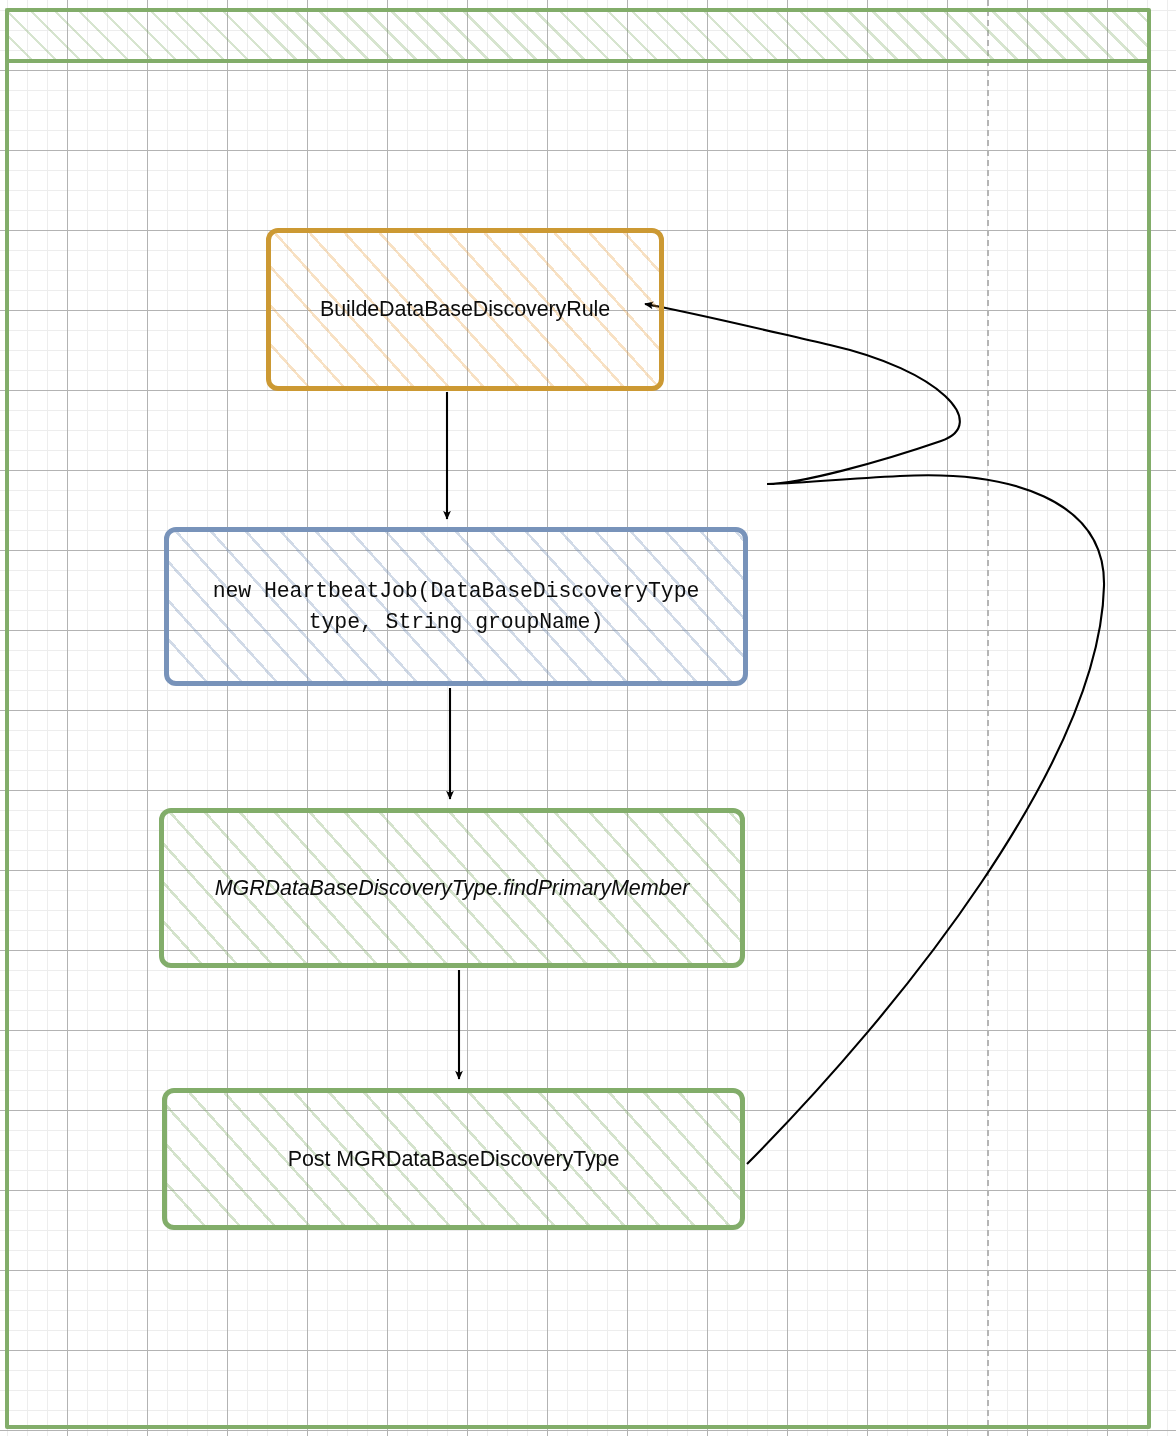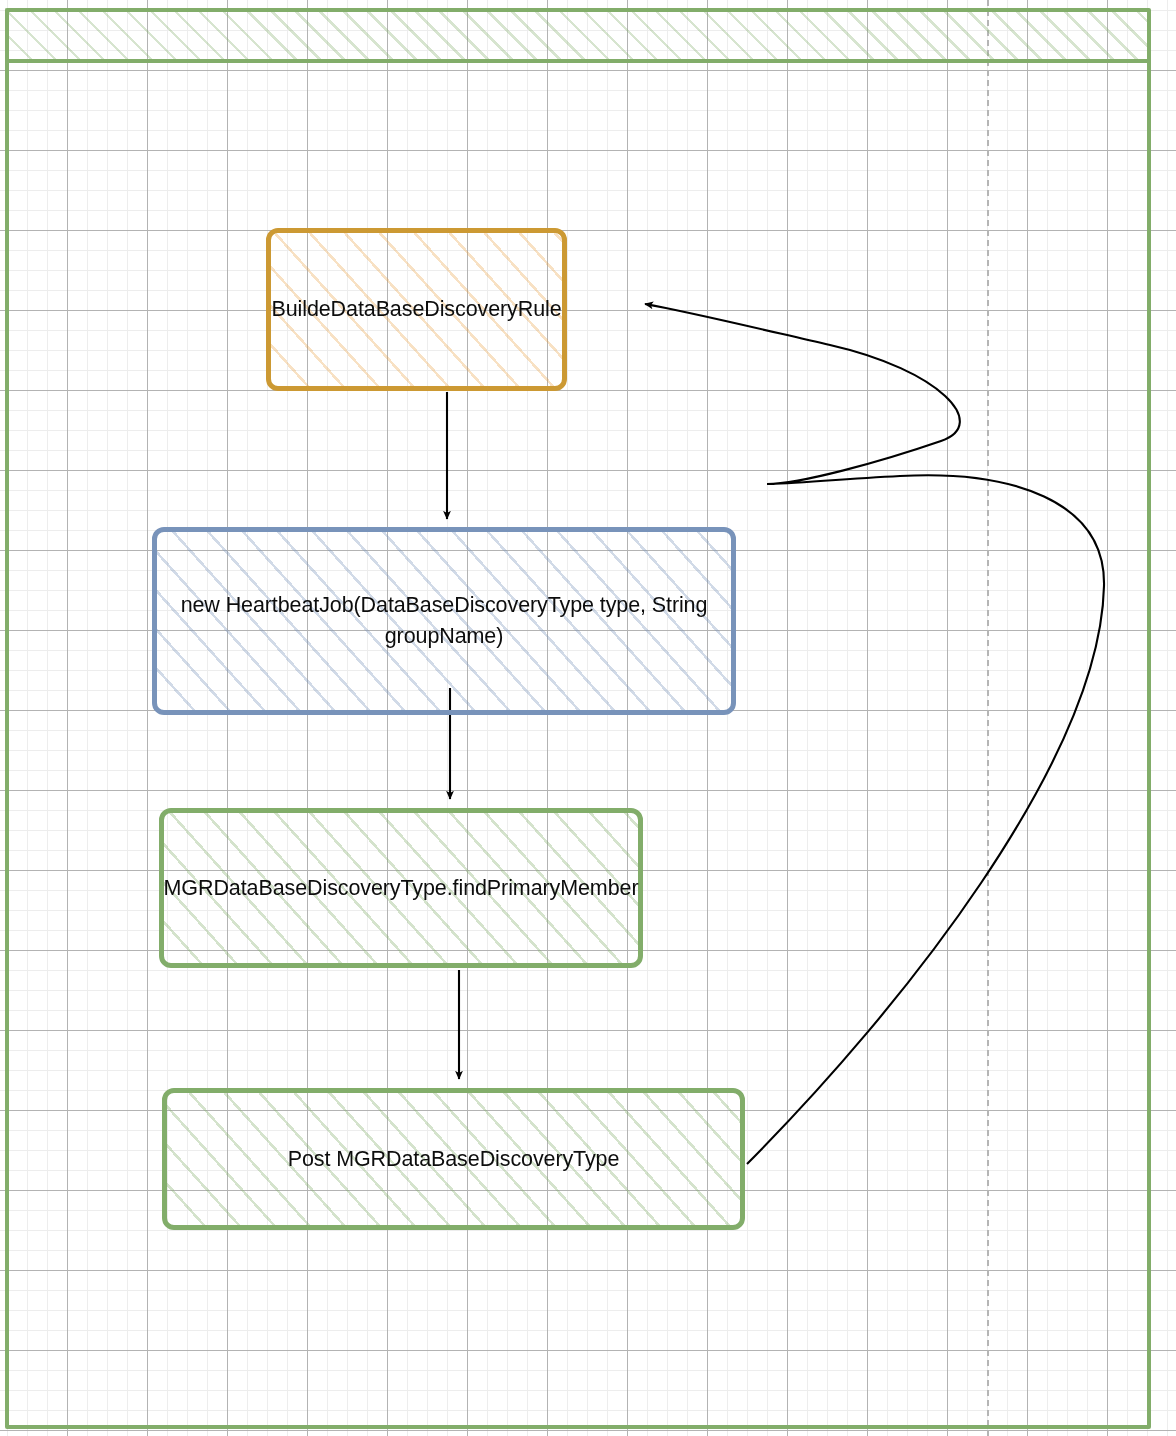--- a/index.html
+++ b/index.html
@@ -172,29 +172,29 @@
 
     <path d="M747,1164
              C 900,1010 1100,760 1104,586
              C 1106,500 1010,470 900,476
              C 840,479 790,484 767,484
              C 800,484 880,462 941,441
              C 990,424 940,370 830,345
              C 760,329 690,312 645,304" fill="none" stroke="#000000" stroke-width="2.1" marker-end="url(#arrowhead)"></path>
   </svg>
 
-  <div class="node orange" style="left:266px; top:228px; width:301px; height:163px;">
+  <div class="node orange" style="left:266px; top:228px; width:398px; height:163px;">
     <span class="label">BuildeDataBaseDiscoveryRule</span>
   </div>
 
-  <div class="node blue" style="left:152px; top:527px; width:584px; height:188px;">
+  <div class="node blue" style="left:164px; top:527px; width:584px; height:159px;font-family:Liberation Mono, monospace;">
     <span class="label">new HeartbeatJob(DataBaseDiscoveryType type, String groupName)</span>
   </div>
 
-  <div class="node green" style="left:159px; top:808px; width:484px; height:160px;">
+  <div class="node green" style="left:159px; top:808px; width:586px; height:160px;font-style:italic;">
     <span class="label">MGRDataBaseDiscoveryType.findPrimaryMember</span>
   </div>
 
   <div class="node green" style="left:162px; top:1088px; width:583px; height:142px;">
     <span class="label">Post MGRDataBaseDiscoveryType</span>
   </div>
 
 </div>
 
 </body></html>

